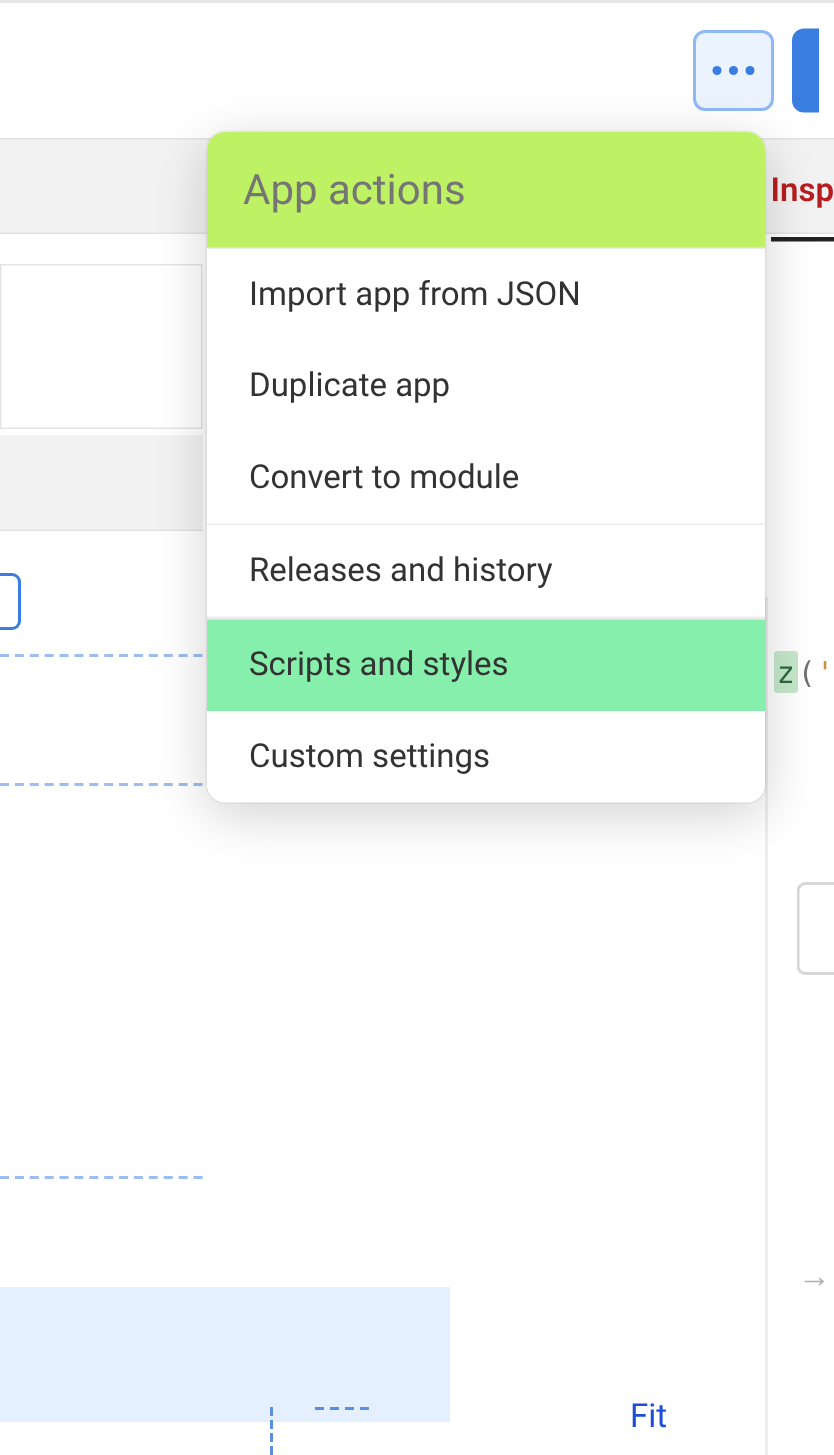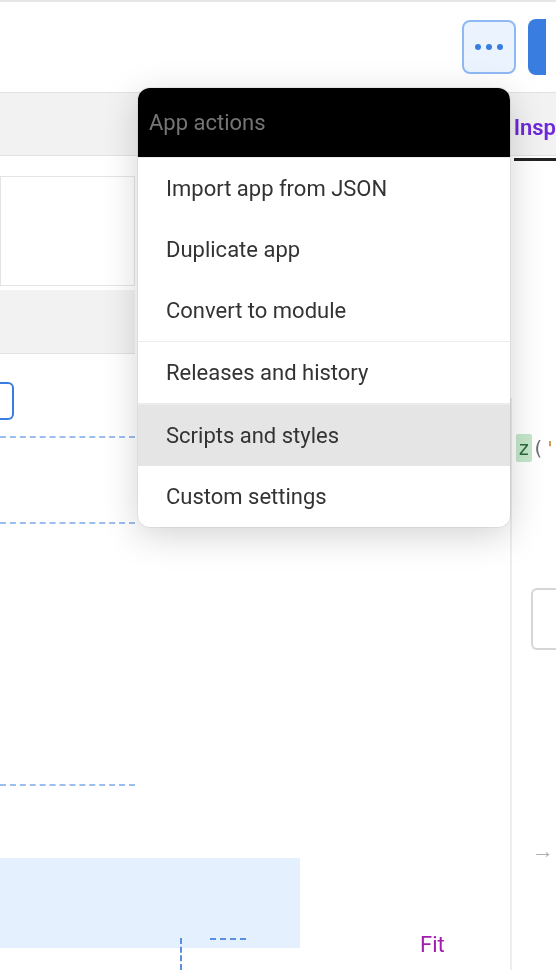--- a/index.html
+++ b/index.html
@@ -123,29 +123,29 @@
     left: 210px;
     width: 36px;
     height: 2px;
     border-top: 2px dashed #5a8fe0;
   }
   .fit {
     position: absolute;
     top: 932px;
     left: 420px;
     font-size: 22px;
-    color: #a21caf;
+    color: #1d4ed8;
   }
   .tab-inspect {
     position: absolute;
     top: 115px;
     right: 0;
     font-size: 22px;
     font-weight: 600;
-    color: #6d28d9;
+    color: #b91c1c;
     border-bottom: 3px solid #222;
     padding-bottom: 18px;
   }
   .code-frag {
     position: absolute;
     top: 436px;
     right: 0;
     font-family: monospace;
     font-size: 20px;
   }
@@ -184,34 +184,34 @@
     top: 88px;
     left: 138px;
     width: 372px;
     background: #fff;
     border-radius: 12px;
     box-shadow: 0 8px 36px rgba(0,0,0,0.18), 0 0 0 1px rgba(0,0,0,0.05);
     overflow: hidden;
     z-index: 100;
   }
   .menu-header {
-    background: #000000;
+    background: #bef264;
     color: #757575;
-    font-size: 22px;
-    padding: 22px 11px;
+    font-size: 28px;
+    padding: 22px 24px;
     border-bottom: 1px solid #ececec;
   }
   .menu-item {
     padding: 18px 28px;
     font-size: 22px;
     color: #333;
     cursor: pointer;
   }
   .menu-item.hover {
-    background: #e5e5e5;
+    background: #86efac;
   }
   .menu-divider {
     height: 1px;
     background: #ececec;
   }
 </style>
 </head>
 <body>
 
 <div class="topbar">

